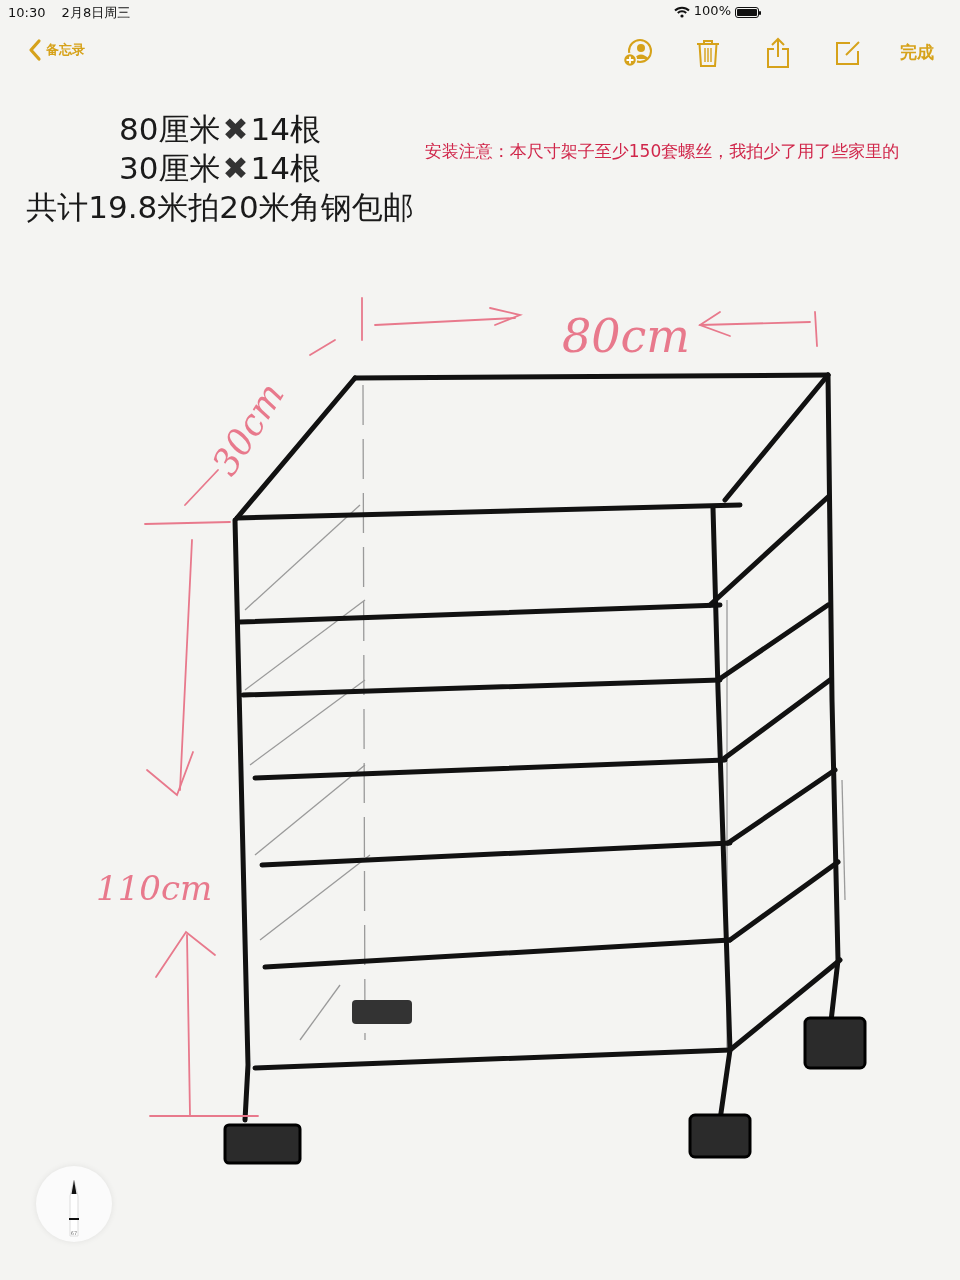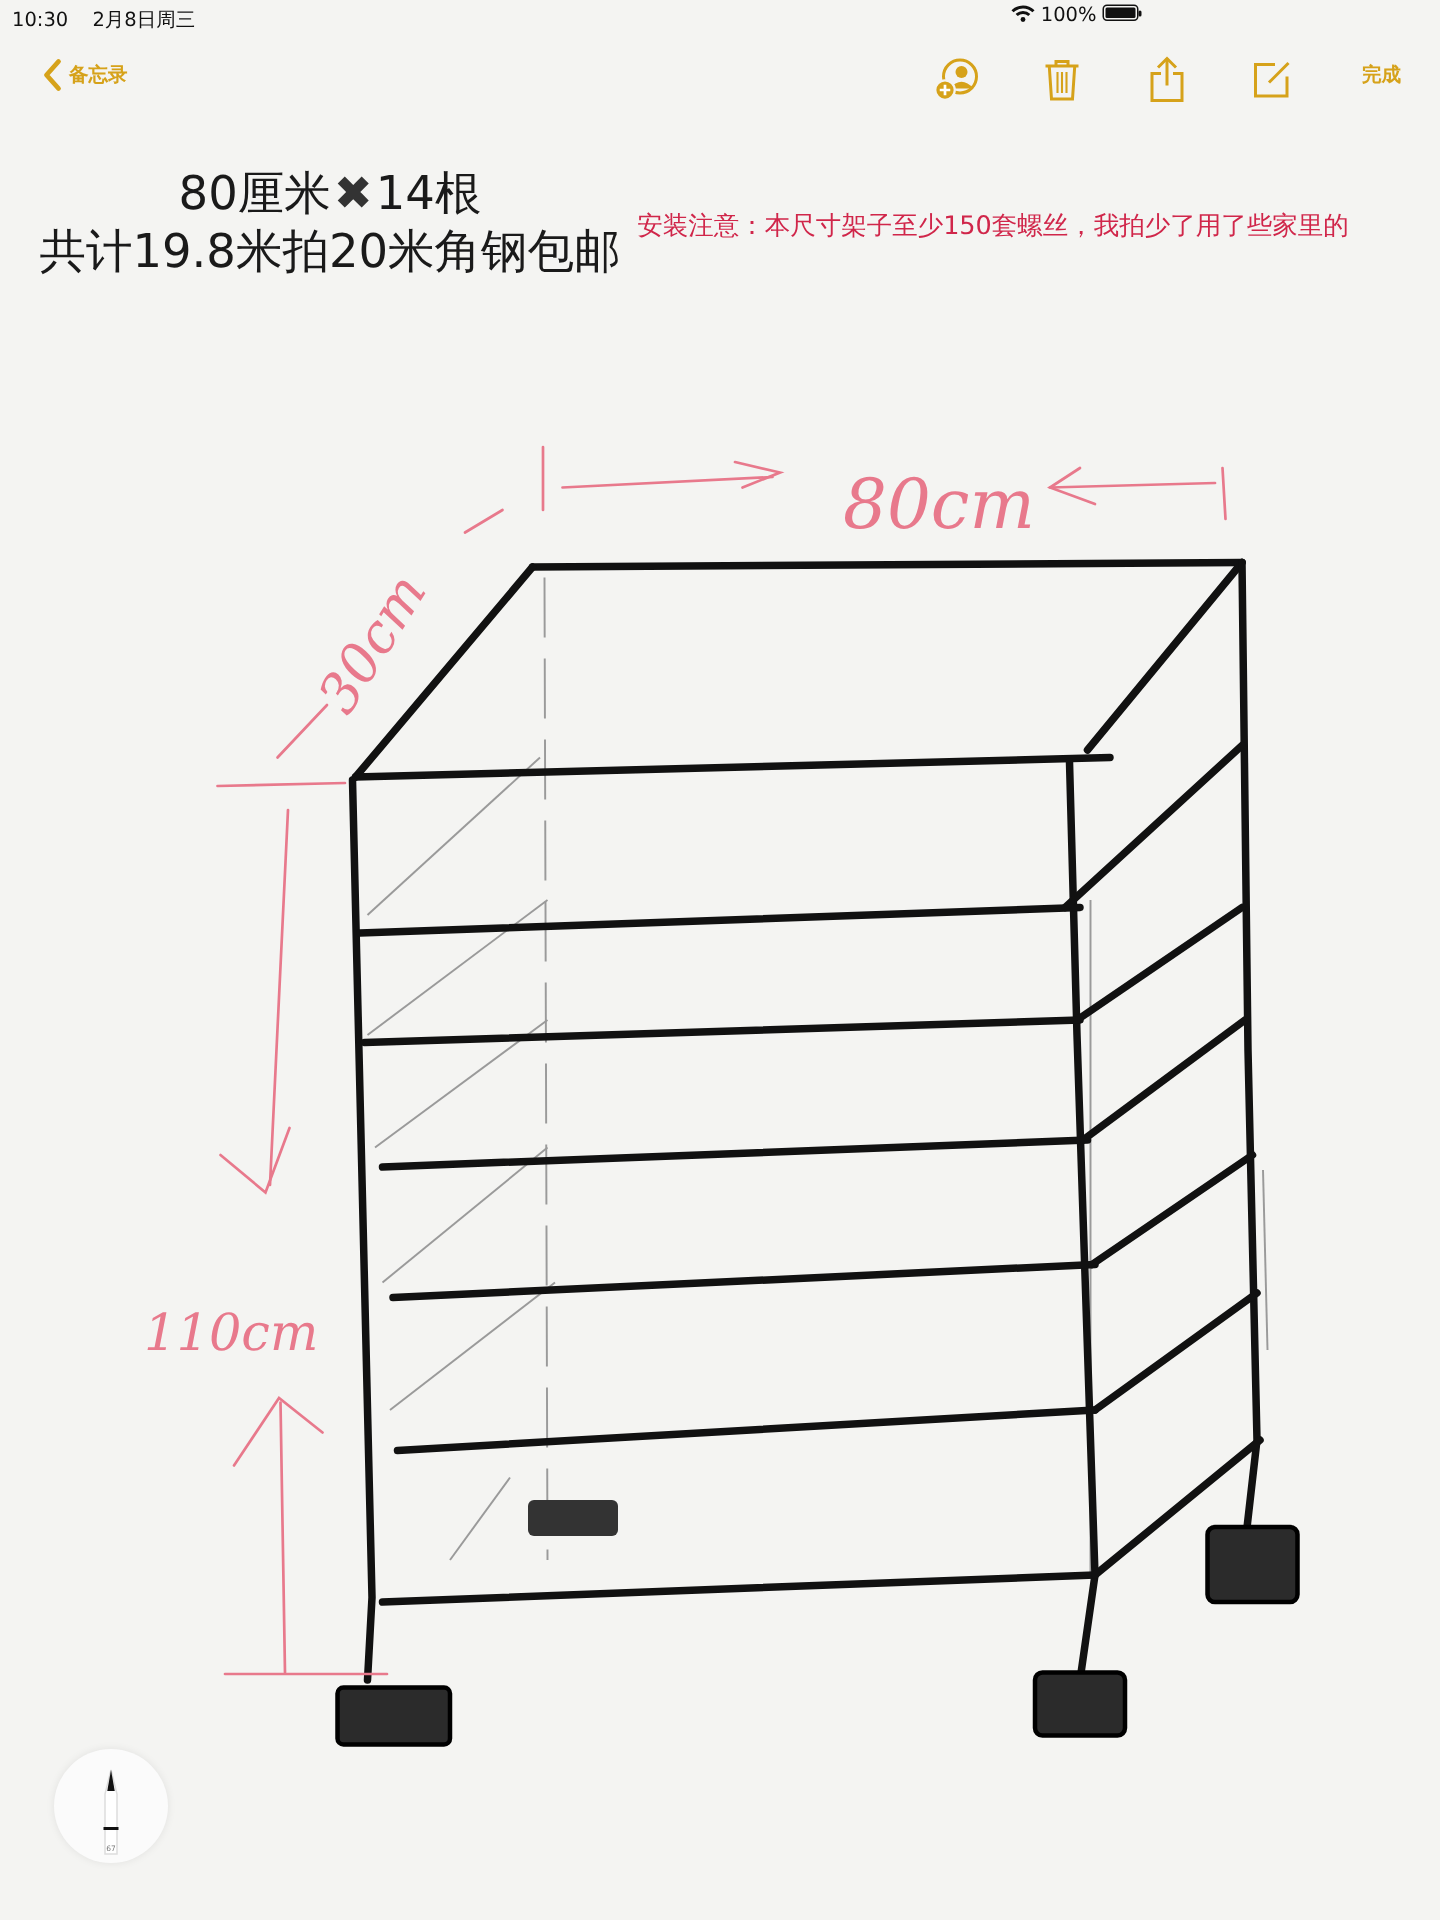--- a/index.html
+++ b/index.html
@@ -1,28 +1,28 @@
 <!DOCTYPE html>
 <html><head>
 <meta charset="utf-8">
 <style>
   html,body{margin:0;padding:0;}
   body{width:960px;height:1280px;background:#f4f4f2;position:relative;overflow:hidden;font-family:"DejaVu Sans","Liberation Sans",sans-serif;color:#111;}
   .status-bar{position:absolute;left:0;top:0;width:767px;height:24px;font-size:13px;color:#111;}
   .status-left{position:absolute;left:8px;top:4px;}
   .status-left span{margin-right:12px;}
-  .status-right{position:absolute;right:8px;top:3px;display:flex;align-items:flex-start;gap:4px;}
+  .status-right{position:absolute;right:8px;top:3px;display:flex;align-items:flex-end;gap:4px;}
   .battery{width:24px;height:11px;border:1px solid #111;border-radius:3px;position:relative;padding:1px;box-sizing:border-box;}
   .battery::after{content:"";position:absolute;right:-3px;top:3px;width:2px;height:4px;background:#111;border-radius:1px;}
   .battery-fill{width:100%;height:100%;background:#111;border-radius:1px;}
   .nav-bar{position:absolute;left:0;top:30px;width:960px;height:46px;}
   .back-btn{position:absolute;left:28px;top:8px;display:flex;align-items:center;color:#d6a21a;font-size:13px;font-weight:bold;cursor:pointer;}
   .back-btn svg{margin-right:4px;}
   .tool{position:absolute;top:6px;width:36px;height:34px;display:flex;align-items:center;justify-content:center;cursor:pointer;}
-  .done-btn{position:absolute;right:26px;top:11px;color:#d6a21a;font-size:13px;font-weight:bold;cursor:pointer;}
+  .done-btn{position:absolute;right:26px;top:11px;color:#d6a21a;font-size:17px;font-weight:bold;cursor:pointer;}
   .spec-block{position:absolute;left:0;top:110px;width:440px;text-align:center;font-size:31px;line-height:39px;color:#1a1a1a;}
   .spec-line .x{font-weight:bold;color:#333;margin:0 2px;}
   .note-block{position:absolute;left:372px;top:140px;width:580px;text-align:center;font-size:17px;line-height:22px;color:#d0264a;}
   .sketch{position:absolute;left:0;top:0;}
   .pencil-btn{position:absolute;left:36px;top:1166px;width:76px;height:76px;border-radius:50%;background:#fbfbfb;box-shadow:0 0 6px rgba(0,0,0,0.08);cursor:pointer;}
   .pencil-btn .size{position:absolute;left:0;width:76px;top:64px;text-align:center;font-size:5px;color:#777;}
 </style>
 </head>
 <body>
 
@@ -81,20 +81,23 @@
       <path d="M16 4 H3 V25 H24 V12" stroke="#d6a21a" stroke-width="2" fill="none"></path>
       <path d="M12 16 L25 3" stroke="#d6a21a" stroke-width="2"></path>
     </svg>
   </div>
   <div class="done-btn">完成</div>
 </div>
 
 <div class="spec-block">
   <div class="spec-line">
     <span>80厘米</span><span class="x">✖</span><span>14根</span>
+  </div>
+  <div class="spec-line">
+    <span>30厘米</span><span class="x">✖</span><span>14根</span>
   </div>
   <div class="spec-line">共计19.8米拍20米角钢包邮</div>
 </div>
 
 <div class="note-block">
   <div>安装注意：本尺寸架子至少150套螺丝，我拍少了用了些家里的</div>
 </div>
 
 <svg class="sketch" width="960" height="1280" viewBox="0 0 960 1280">
 

